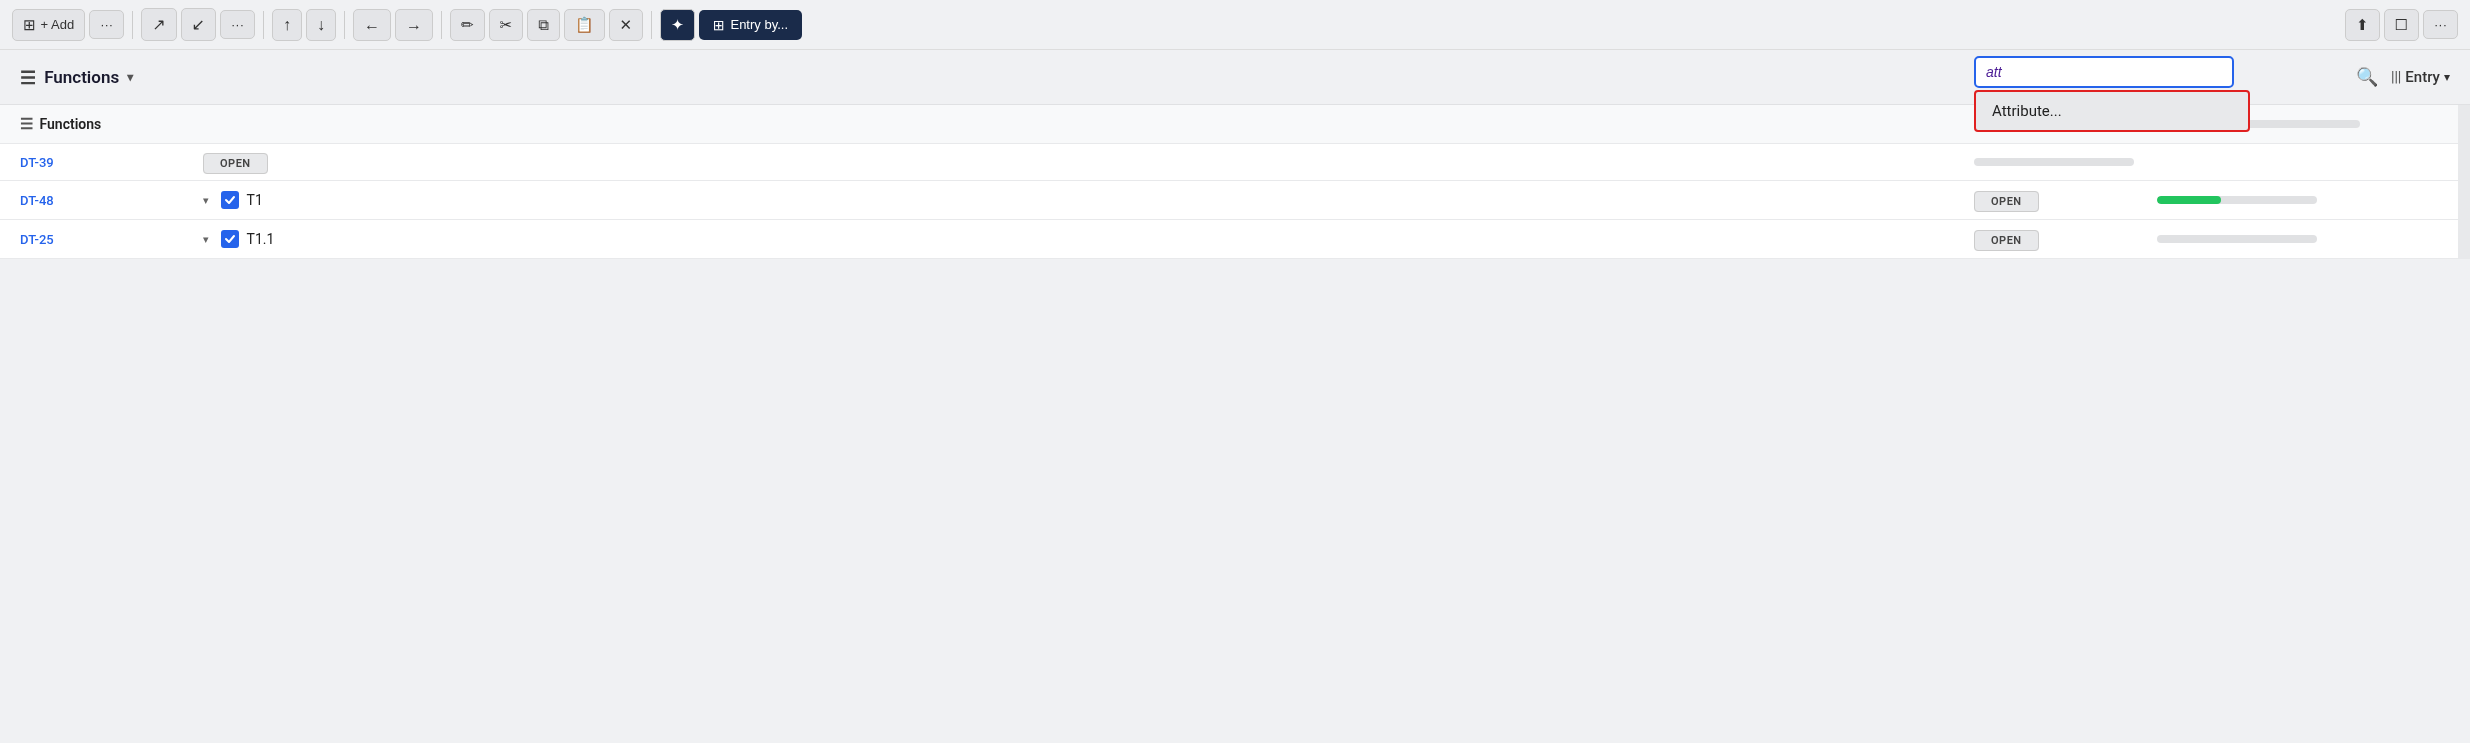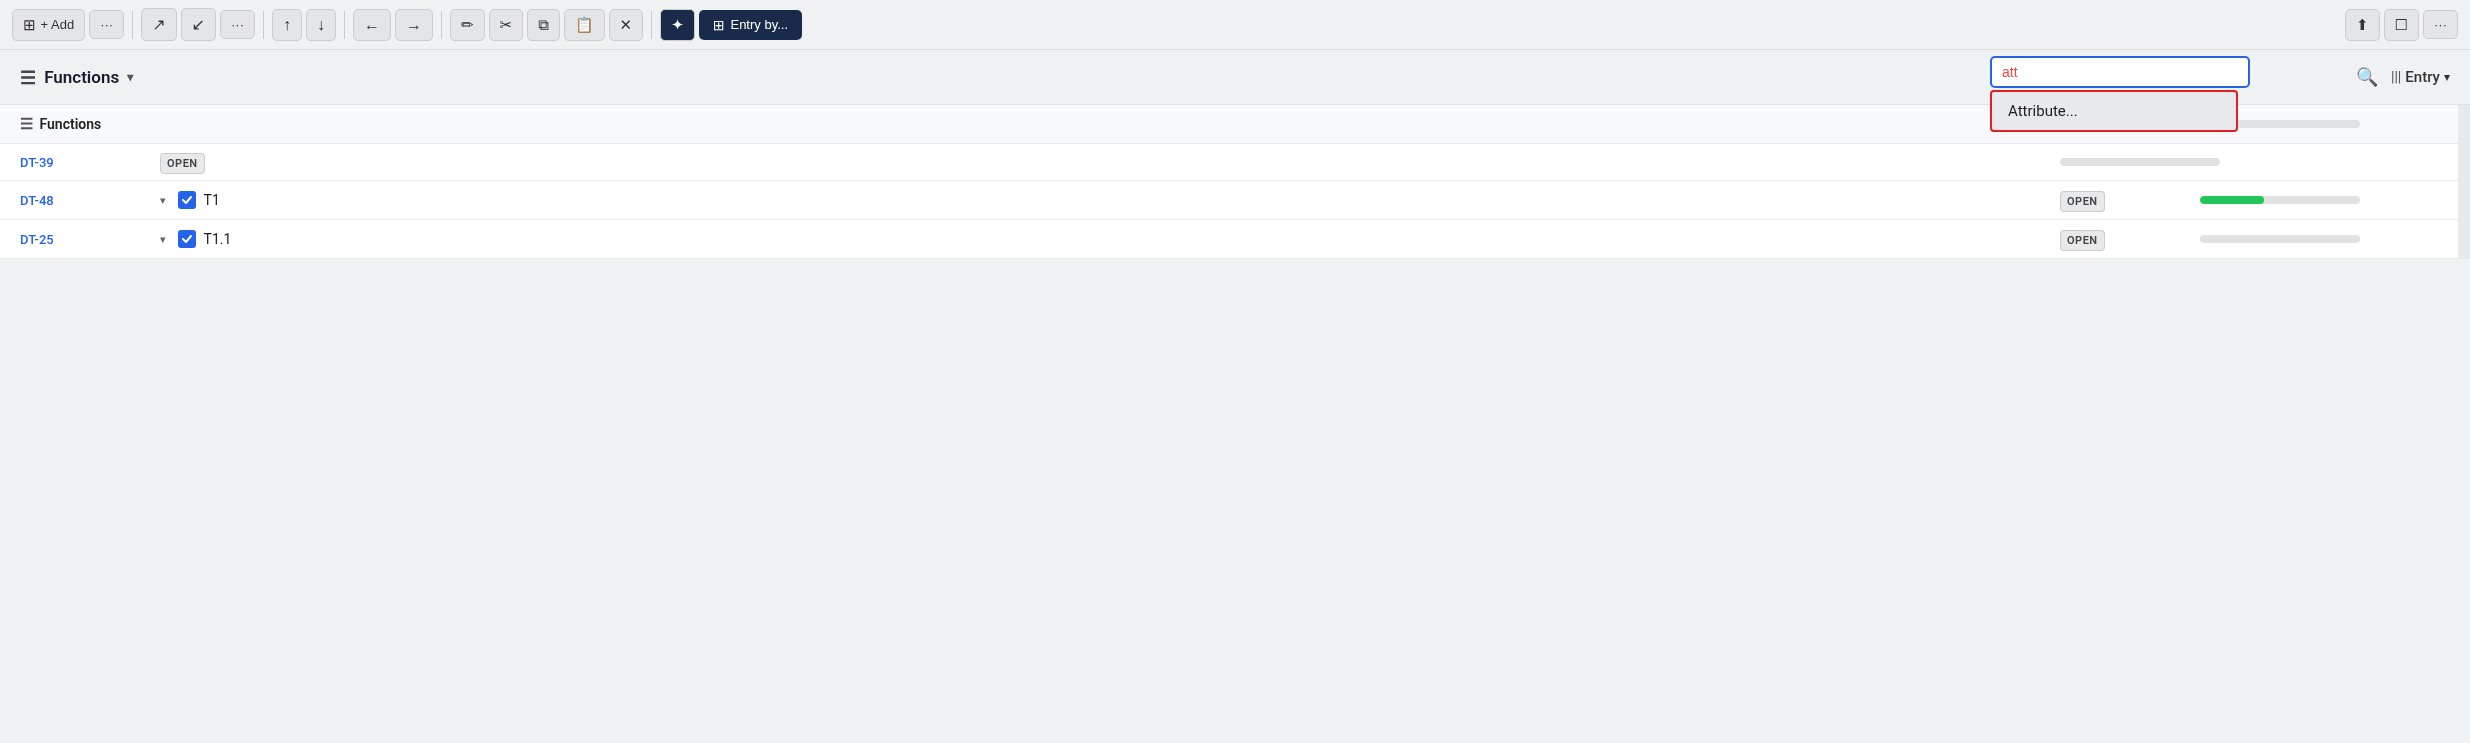--- a/index.html
+++ b/index.html
@@ -62,32 +62,33 @@
       border-radius: 5px;
       padding: 6px 10px;
       width: 260px;
       margin-bottom: 2px;
     }
     .search-box-wrapper input {
       border: none;
       outline: none;
       font-size: 14px;
       width: 100%;
-      color: #ef4444;
+      color: #4c1d95;
+      font-style: italic;
     }
     .search-box-wrapper input::selection { background: #bfdbfe; }
     .dropdown-item {
       background: #e8e9eb;
       border: 2px solid #e02020;
       border-radius: 4px;
       padding: 10px 16px;
       font-size: 15px;
       color: #222;
       cursor: pointer;
-      width: 248px;
+      width: 276px;
     }
 
     
     .section-header {
       display: flex;
       align-items: center;
       padding: 12px 20px;
       background: #f0f1f3;
       border-bottom: 1px solid #e0e1e3;
     }
@@ -163,20 +164,21 @@
     }
 
     
     .data-row {
       display: grid;
       grid-template-columns: 140px 1fr 140px 220px 30px;
       padding: 10px 20px;
       border-bottom: 1px solid #e8e9eb;
       align-items: center;
       background: white;
+      gap: 43px;
     }
     .key-cell {
       font-size: 13px;
       color: #2563eb;
       font-weight: 500;
       cursor: pointer;
     }
     .summary-cell {
       display: flex;
       align-items: center;
@@ -192,21 +194,21 @@
       display: flex;
       align-items: center;
       justify-content: center;
       flex-shrink: 0;
     }
     .checkbox-icon svg { width: 12px; height: 12px; }
     .status-badge {
       background: #e8e9eb;
       border: 1px solid #ccc;
       border-radius: 4px;
-      padding: 3px 6px;
+      padding: 3px 16px;
       font-size: 11px;
       font-weight: 600;
       color: #444;
       letter-spacing: 0.5px;
     }
     .progress-bar-wrapper {
       width: 160px;
       height: 8px;
       background: #e0e1e3;
       border-radius: 4px;

